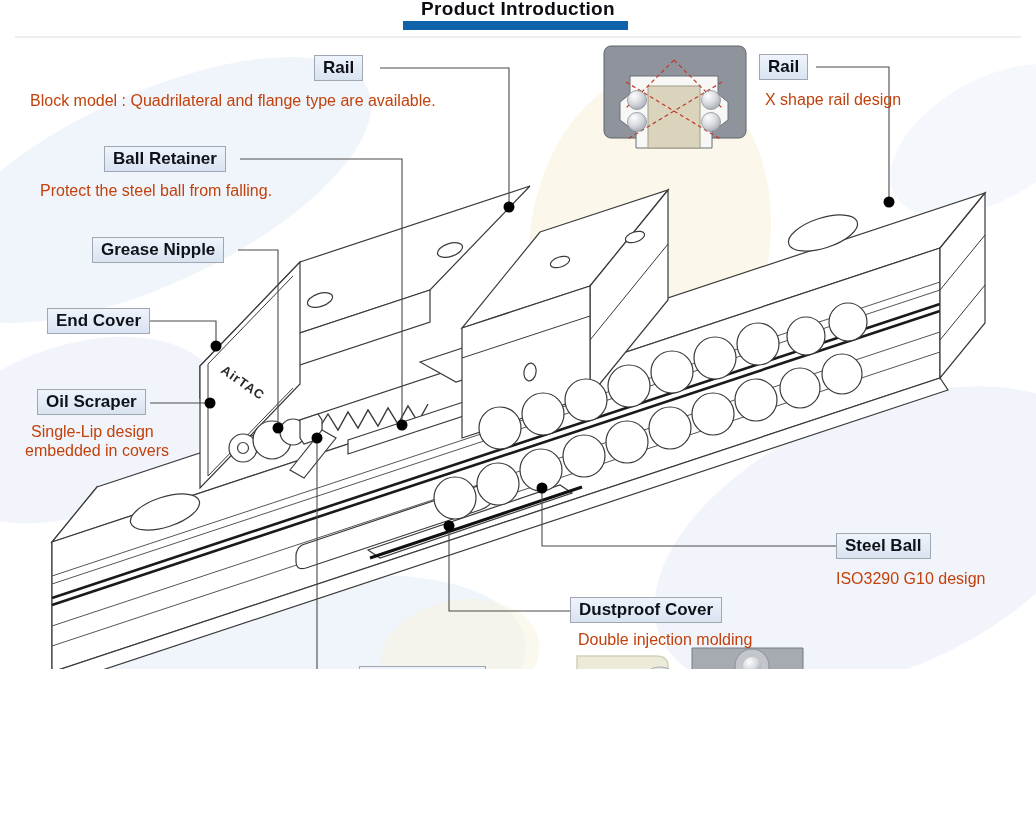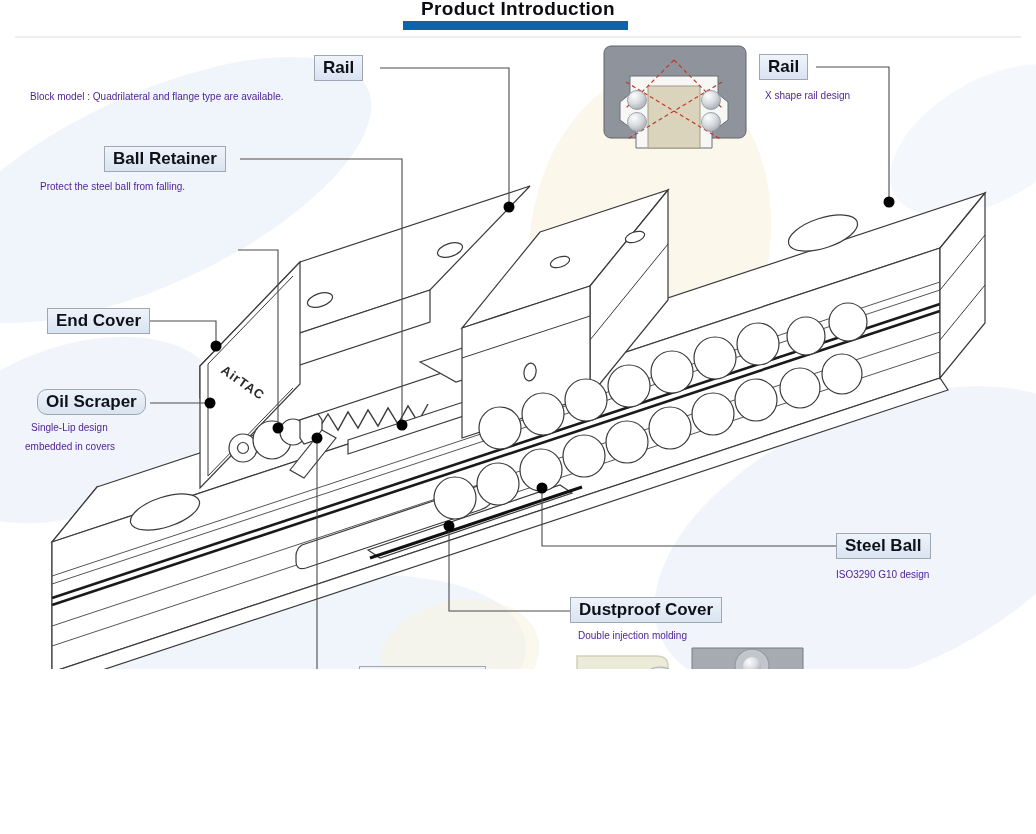--- a/index.html
+++ b/index.html
@@ -7,21 +7,21 @@
         font-family:"Liberation Sans",sans-serif;}
   #page svg.scene{position:absolute;left:0;top:0;z-index:1;}
   .title{position:absolute;top:-2px;left:0;width:100%;text-align:center;
          font-weight:bold;font-size:19px;color:#0c0c12;letter-spacing:.3px;z-index:6;}
   .underline{position:absolute;left:403px;top:21px;width:225px;height:9px;background:#0f63ab;z-index:6;}
   .lbl{position:absolute;z-index:5;white-space:nowrap;
        font-weight:bold;font-size:17px;line-height:1.25;color:#0e1118;
        background:linear-gradient(180deg,#eff4fb 0%,#d9e3f1 100%);
        border:1px solid #9fa7b2;padding:1px 8px 2px;}
   .cap{position:absolute;z-index:5;white-space:nowrap;
-       font-size:10px;line-height:1.2;color:#4c1d95;}
+       font-size:16px;line-height:1.2;color:#c2410c;}
   .cap2{line-height:1.55;}
 </style>
 </head>
 <body>
 
 <div id="page">
 
   <div class="title">Product Introduction</div>
   <div class="underline"></div>
 
@@ -198,24 +198,25 @@
 
   <div class="lbl" style="left:314px;top:55px;">Rail</div>
   <div class="cap" style="left:30px;top:91px;">Block model : Quadrilateral and flange type are available.</div>
 
   <div class="lbl" style="left:759px;top:54px;">Rail</div>
   <div class="cap" style="left:765px;top:90px;">X shape rail design</div>
 
   <div class="lbl" style="left:104px;top:146px;padding-left:8px;">Ball Retainer</div>
   <div class="cap" style="left:40px;top:181px;">Protect the steel ball from falling.</div>
 
+  <div class="lbl" style="left:92px;top:237px;">Grease Nipple</div>
 
   <div class="lbl" style="left:47px;top:308px;">End Cover</div>
 
-  <div class="lbl" style="left:37px;top:389px;border-radius:10px;">Oil Scraper</div>
+  <div class="lbl" style="left:37px;top:389px;">Oil Scraper</div>
   <div class="cap cap2" style="left:31px;top:420px;">Single-Lip design</div>
   <div class="cap cap2" style="left:25px;top:439px;">embedded in covers</div>
 
   <div class="lbl" style="left:836px;top:533px;">Steel Ball</div>
   <div class="cap" style="left:836px;top:569px;">ISO3290 G10 design</div>
 
   <div class="lbl" style="left:570px;top:597px;">Dustproof Cover</div>
   <div class="cap" style="left:578px;top:630px;">Double injection molding</div>
 
   <div class="lbl" style="left:359px;top:666px;text-align:right;">Reflow Cover</div>

